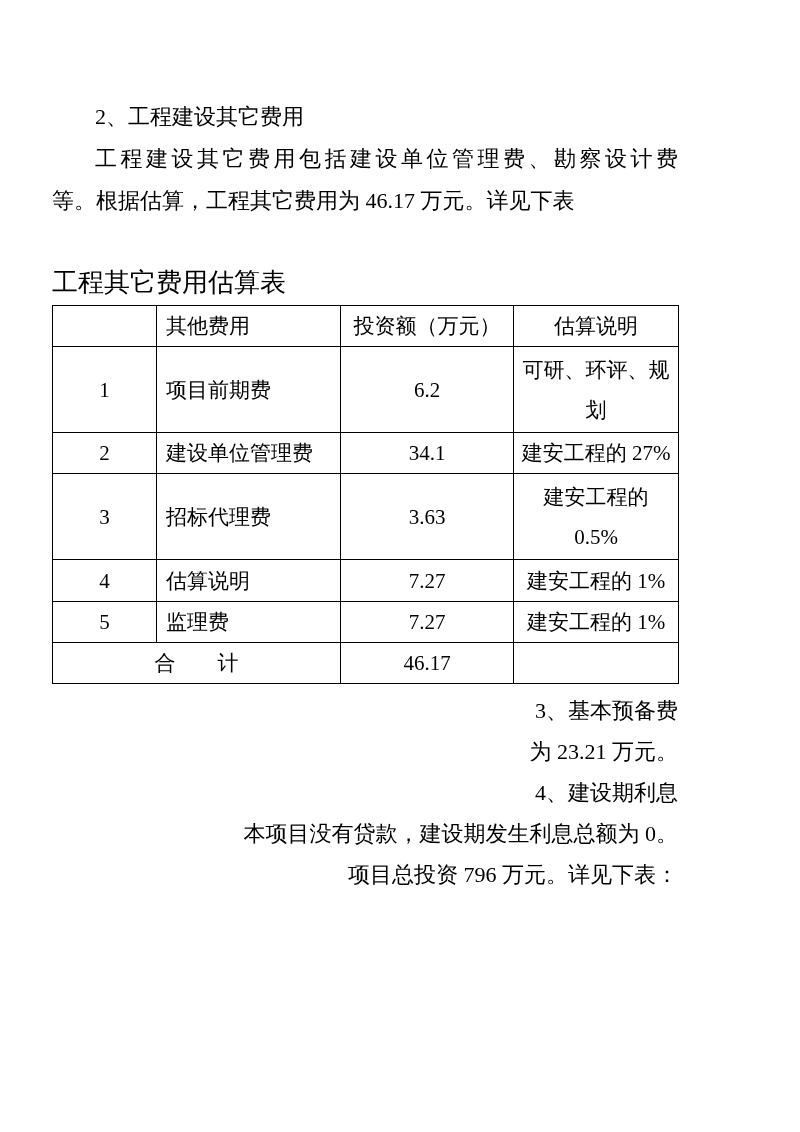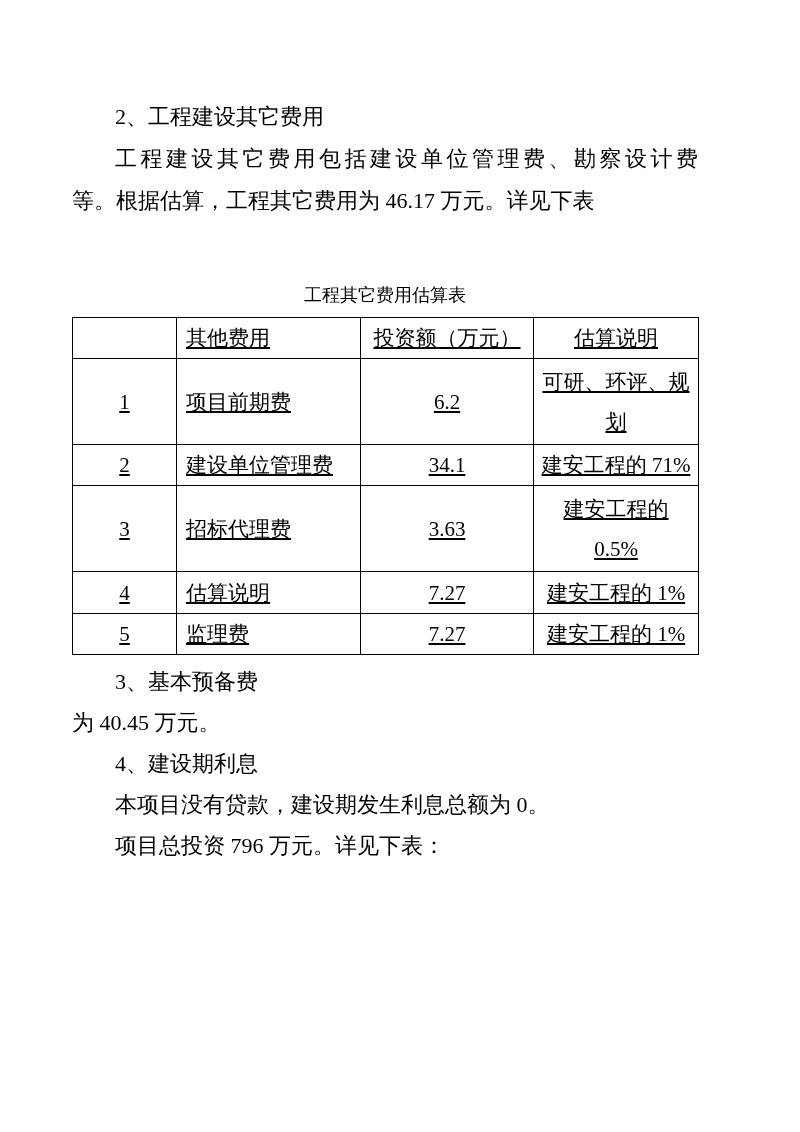--- a/index.html
+++ b/index.html
@@ -3,65 +3,63 @@
 <meta charset="utf-8">
 <style>
   html,body{margin:0;padding:0;}
   body{
     width:800px;height:1132px;background:#ffffff;color:#000000;
     font-family:"Liberation Serif","DejaVu Serif",serif;
     overflow:hidden;
   }
   .page{
     box-sizing:content-box;
-    padding:96px 58px 0 72px;
+    padding:96px 58px 0 52px;
     width:626px;
   }
   .line{
     margin:0;
     font-size:22px;
     line-height:42px;
   }
   .indent{text-indent:43px;}
   .stretch{text-align:justify;text-align-last:justify;}
   .table-title{
-    margin-top:52px;
-    font-size:18px;
+    margin-top:40px;
+    font-size:26px;
     line-height:42px;
-    text-align:center;
   }
   table.cost{
     border-collapse:collapse;
     table-layout:fixed;
     width:626px;
     margin-top:1px;
   }
   table.cost th,
   table.cost td{
     border:1.5px solid #000000;
     font-size:21px;
     font-weight:normal;
     text-align:center;
     vertical-align:middle;
     padding:0;
     line-height:40px;
     white-space:pre-line;
     overflow:hidden;
-    text-decoration:underline;
   }
   table.cost .c2{
     text-align:left;
     padding-left:9px;
   }
   .rh-hdr{height:41px;}
   .rh-tall{height:86px;}
   .rh-med{height:42px;}
   .rh-std{height:41px;}
   .outro{margin-top:6px;}
-  .outro .line{line-height:41px;}
+  .outro .line{line-height:41px;text-align:right;}
 </style>
 </head>
 <body>
 
 <div class="page">
 
   <p class="line indent">2、工程建设其它费用</p>
   <p class="line indent stretch">工程建设其它费用包括建设单位管理费、勘察设计费</p>
   <p class="line">等。根据估算，工程其它费用为 46.17 万元。详见下表</p>
 
@@ -85,45 +83,50 @@
         <td>1</td>
         <td class="c2">项目前期费</td>
         <td>6.2</td>
         <td>可研、环评、规
 划</td>
       </tr>
       <tr class="rh-std">
         <td>2</td>
         <td class="c2">建设单位管理费</td>
         <td>34.1</td>
-        <td>建安工程的 71%</td>
+        <td>建安工程的 27%</td>
       </tr>
       <tr class="rh-tall">
         <td>3</td>
         <td class="c2">招标代理费</td>
         <td>3.63</td>
         <td>建安工程的
 0.5%</td>
       </tr>
       <tr class="rh-med">
         <td>4</td>
         <td class="c2">估算说明</td>
         <td>7.27</td>
         <td>建安工程的 1%</td>
       </tr>
       <tr class="rh-std">
         <td>5</td>
         <td class="c2">监理费</td>
         <td>7.27</td>
         <td>建安工程的 1%</td>
       </tr>
+      <tr class="rh-std">
+        <td colspan="2">合　　计</td>
+        <td>46.17</td>
+        <td></td>
+      </tr>
     </tbody>
   </table>
 
   <div class="outro">
     <p class="line indent">3、基本预备费</p>
-    <p class="line">为 40.45 万元。</p>
+    <p class="line">为 23.21 万元。</p>
     <p class="line indent">4、建设期利息</p>
     <p class="line indent">本项目没有贷款，建设期发生利息总额为 0。</p>
     <p class="line indent">项目总投资 796 万元。详见下表：</p>
   </div>
 
 </div>
 
 </body></html>

